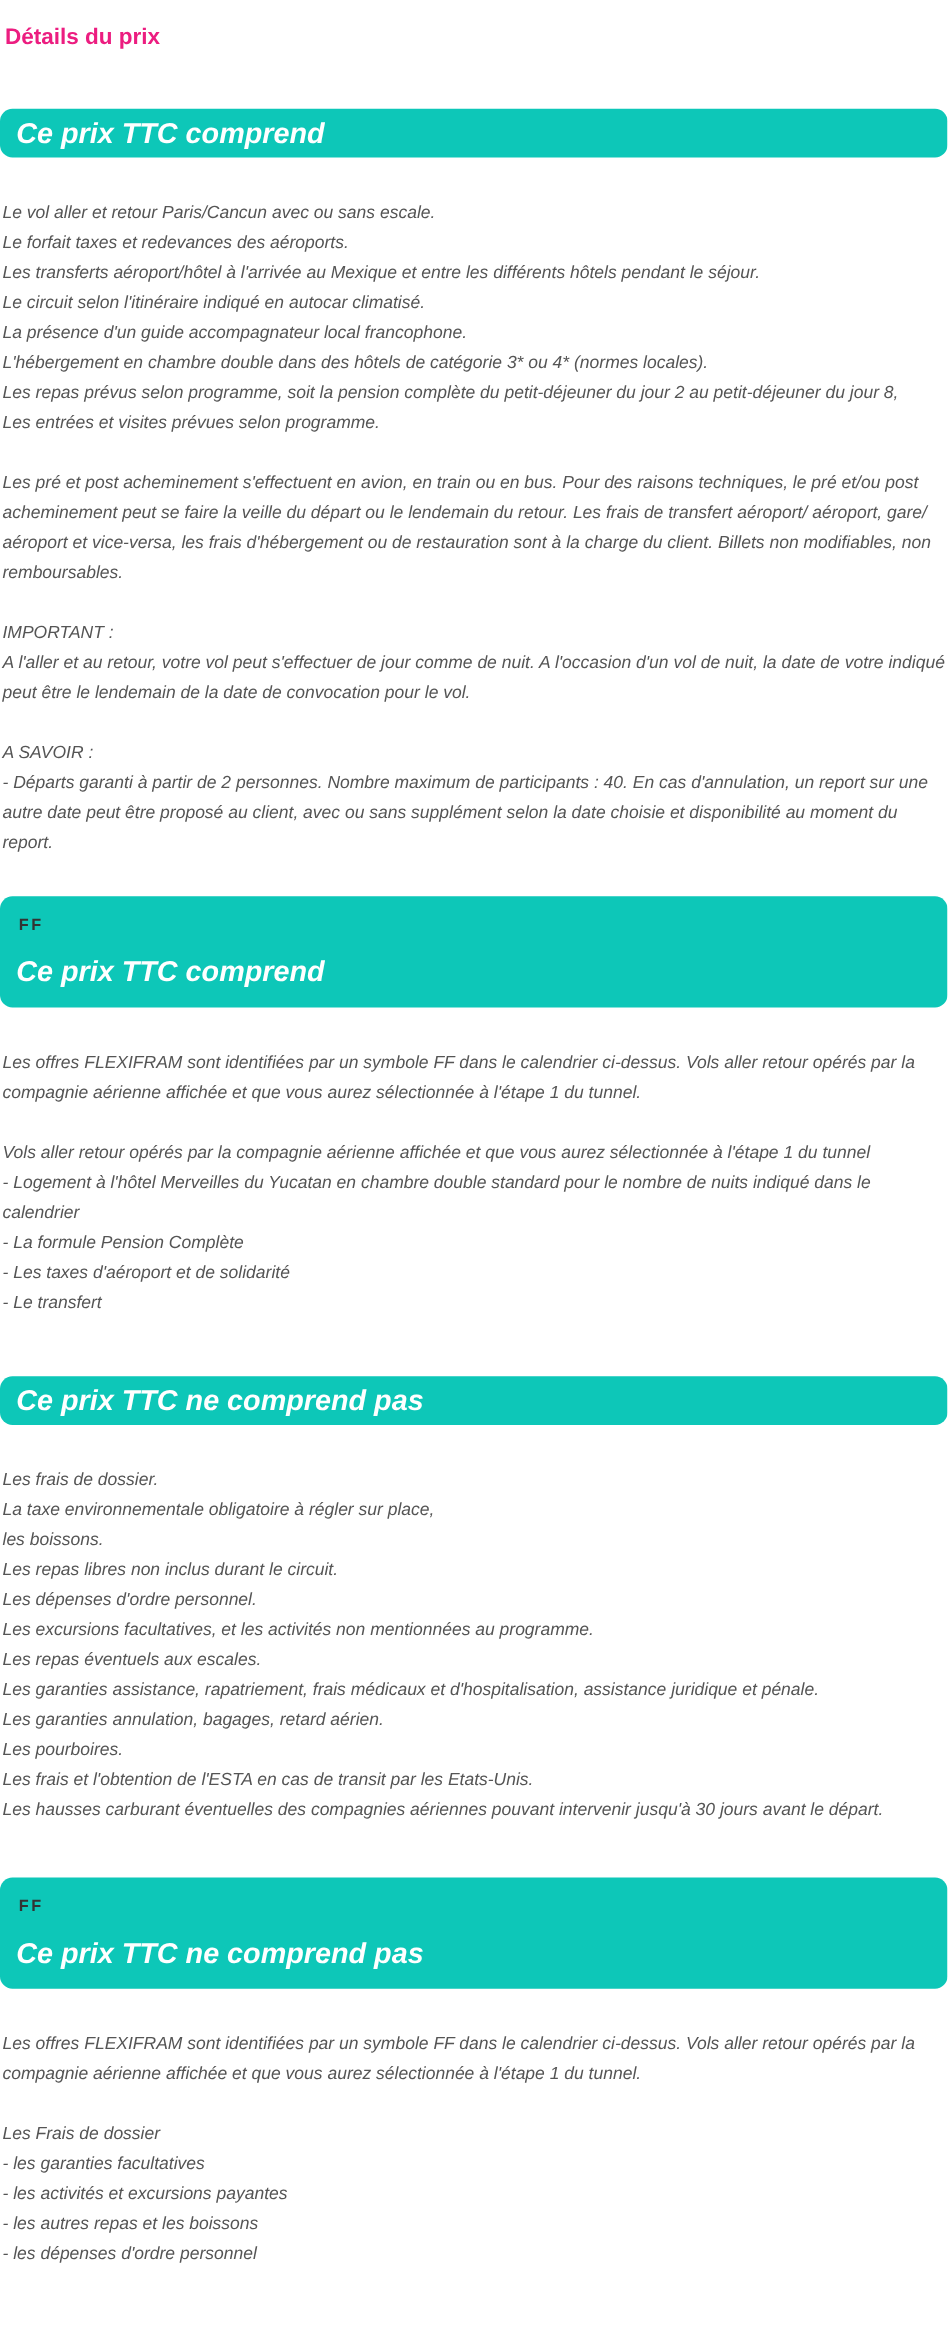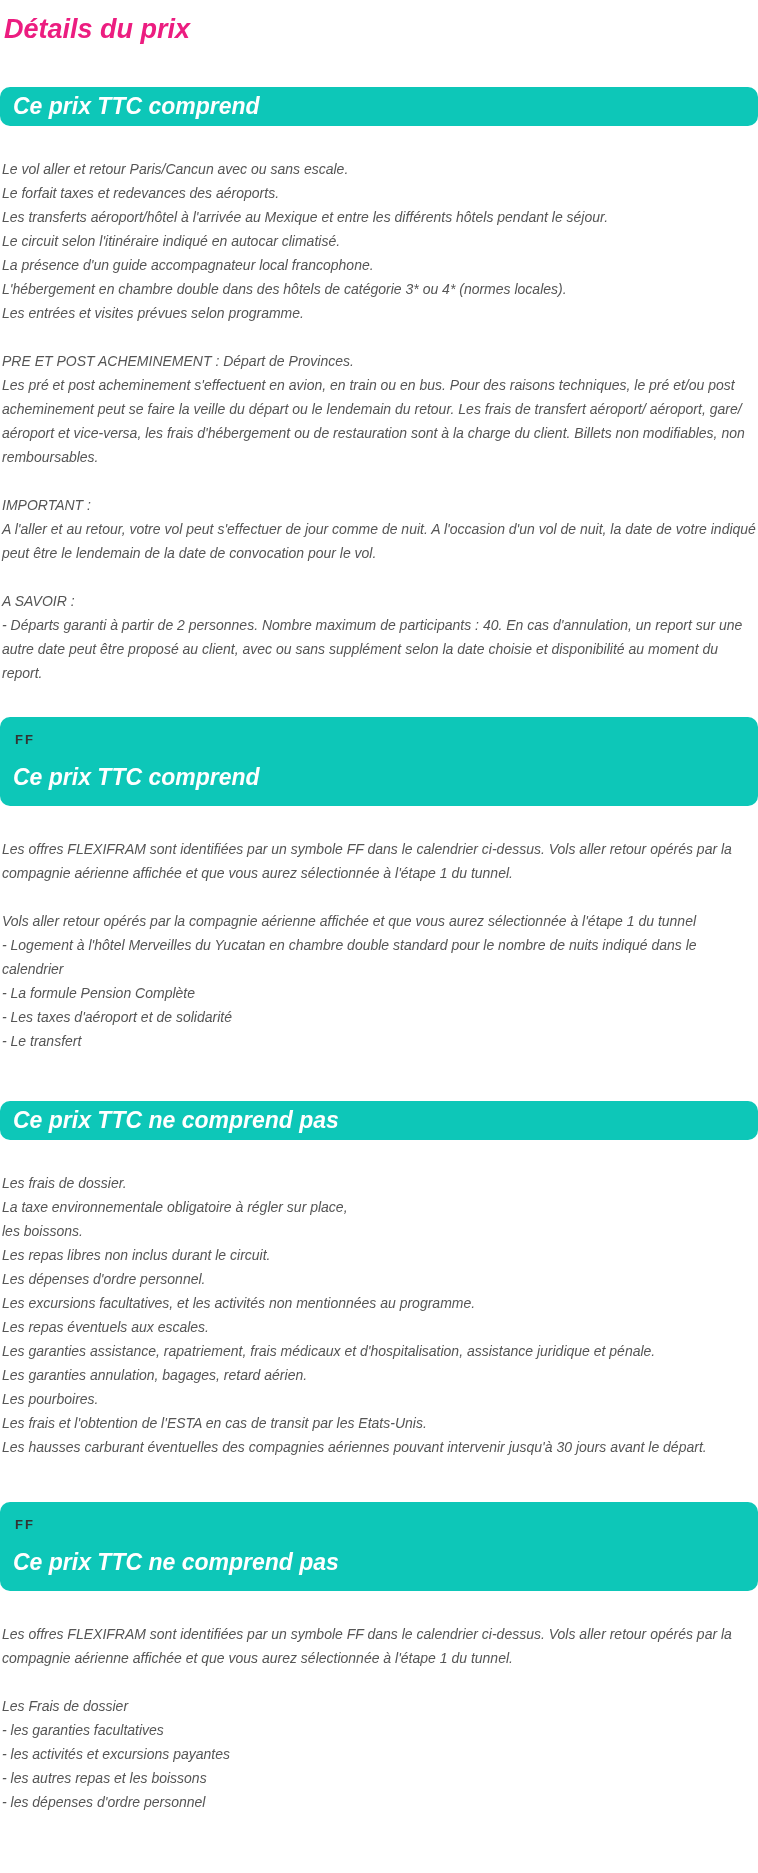--- a/index.html
+++ b/index.html
@@ -11,24 +11,23 @@
     width: 758px;
     min-height: 1873px;
     font-family: "Liberation Sans", sans-serif;
     color: #555555;
     overflow-x: hidden;
   }
   .page { width: 758px; }
 
   .page-title {
     margin: 16px 0 0 4px;
-    font-size: 27px;
+    font-size: 18px;
     line-height: 27px;
     font-weight: bold;
-    font-style: italic;
     color: var(--pink, #ec1d80);
   }
 
   section { margin: 0; }
   .sec-1 { margin-top: 44px; }
   .sec-2 { margin-top: 32px; }
   .sec-3 { margin-top: 48px; }
   .sec-4 { margin-top: 43px; }
 
   .bar {
@@ -78,23 +77,23 @@
     <div class="bar">
       <span>Ce prix TTC comprend</span>
     </div>
     <div class="content">
         <p class="line">Le vol aller et retour Paris/Cancun avec ou sans escale.</p>
         <p class="line">Le forfait taxes et redevances des aéroports.</p>
         <p class="line">Les transferts aéroport/hôtel à l'arrivée au Mexique et entre les différents hôtels pendant le séjour.</p>
         <p class="line">Le circuit selon l'itinéraire indiqué en autocar climatisé.</p>
         <p class="line">La présence d'un guide accompagnateur local francophone.</p>
         <p class="line">L'hébergement en chambre double dans des hôtels de catégorie 3* ou 4* (normes locales).</p>
+        <p class="line">Les repas prévus selon programme, soit la pension complète du petit-déjeuner du jour 2 au petit-déjeuner du jour 8,</p>
         <p class="line">Les entrées et visites prévues selon programme.</p>
         <p class="line">&nbsp;</p>
-        <p class="line">PRE ET POST ACHEMINEMENT : Départ de Provinces.</p>
         <p class="line">Les pré et post acheminement s'effectuent en avion, en train ou en bus. Pour des raisons techniques, le pré et/ou post acheminement peut se faire la veille du départ ou le lendemain du retour. Les frais de transfert aéroport/ aéroport, gare/ aéroport et vice-versa, les frais d'hébergement ou de restauration sont à la charge du client. Billets non modifiables, non remboursables.</p>
         <p class="line">&nbsp;</p>
         <p class="line">IMPORTANT :</p>
         <p class="line">A l'aller et au retour, votre vol peut s'effectuer de jour comme de nuit. A l'occasion d'un vol de nuit, la date de votre indiqué peut être le lendemain de la date de convocation pour le vol.</p>
         <p class="line">&nbsp;</p>
         <p class="line">A SAVOIR :</p>
         <p class="line">- Départs garanti à partir de 2 personnes. Nombre maximum de participants : 40. En cas d'annulation, un report sur une autre date peut être proposé au client, avec ou sans supplément selon la date choisie et disponibilité au moment du report.</p>
       </div>
   </section>
 

